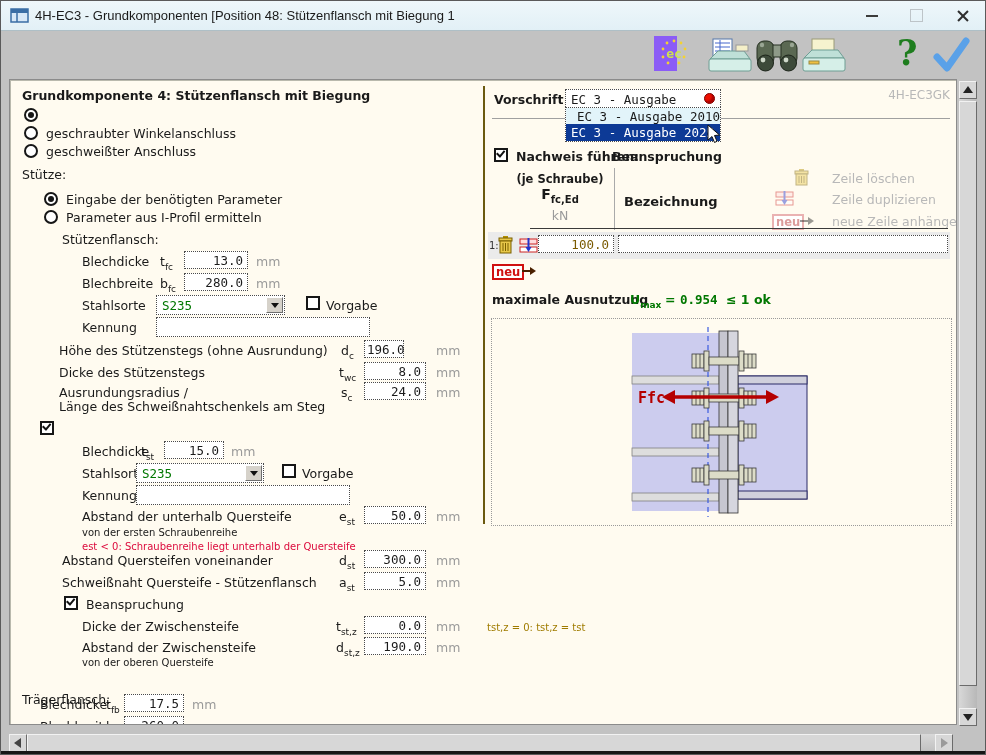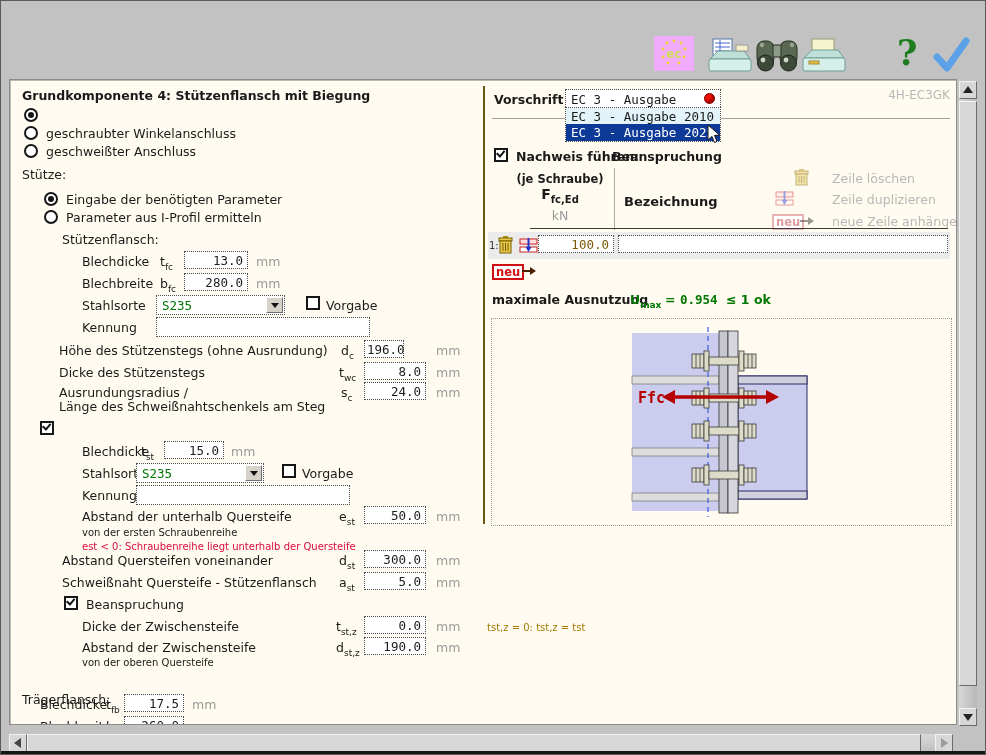--- a/index.html
+++ b/index.html
@@ -41,21 +41,21 @@
   .cb { position:absolute; width:14px; height:14px; background:#fff; border:2px solid #161616; box-sizing:border-box; }
   .cb.checked::before { content:""; position:absolute; left:0px; top:4px; width:5px; height:2px; background:#111; transform:rotate(45deg); }
   .cb.checked::after  { content:""; position:absolute; left:2px; top:3px; width:8px; height:2px; background:#111; transform:rotate(-50deg); }
   .radio { position:absolute; width:14px; height:14px; border:2px solid #161616; border-radius:50%; background:#fff; box-sizing:border-box; }
   .radio.on::after { content:""; position:absolute; left:2px; top:2px; width:6px; height:6px; border-radius:50%; background:#161616; }
   .vsep { position:absolute; width:2px; background:#6b5a10; }
   .hline { position:absolute; height:1px; background:#a0a0a0; }
   
   .ddlist { position:absolute; background:#fff; border:1px dotted #4a4a4a; box-sizing:border-box; z-index:4; }
   .ddopt { height:15px; font:12.5px "DejaVu Sans Mono",monospace; padding:1px 0 0 5px; }
-  .ddopt.norm { background:#e2f4fa; color:#1a1a1a; }
+  .ddopt.norm { background:#e2f4fa; color:#1a1a1a;text-align:right; }
   .ddopt.hi { background:#0d3a96; color:#fff; height:16px; }
   .redball { position:absolute; right:5px; top:3px; width:11px; height:11px; border-radius:50%;
              background:#ee1000; border:1px solid #7a0000; box-sizing:border-box;
              box-shadow:inset -2px -2px 2px #a80000; }
   
   .strip { position:absolute; background:#ebebeb; }
   .neu { position:absolute; border:2px solid #d01010; color:#d01010; background:#fff;
          font:bold 11.5px "DejaVu Sans",sans-serif; line-height:12px; padding:0 2px; }
   .neu.muted { border-color:#eab2b2; color:#dc9c9c; }
   .green { color:#007700; }
@@ -73,23 +73,43 @@
   .tri-right { width:0;height:0;border:5px solid transparent;border-left:7px solid #9a9a9a;margin-right:-6px; }
   .winbottom { position:absolute; left:0; bottom:0; width:100%; height:3px; background:#161616; }
   .dotted { border:1px dotted #9a9a9a; }
   .cursor { position:absolute; z-index:6; }
 </style>
 </head>
 <body>
 
 <div id="window">
 
+  <div class="titlebar">
+    <svg style="position:absolute;left:9px;top:7px" width="20" height="16">
+      <rect x="1" y="1" width="17" height="13" fill="#d7e8f7" stroke="#3a6ea5" stroke-width="1.5"></rect>
+      <rect x="1" y="1" width="17" height="4" fill="#3a6ea5"></rect>
+      <line x1="7" y1="5" x2="7" y2="14" stroke="#3a6ea5" stroke-width="1.5"></line>
+    </svg>
+    <span class="apptitle">4H-EC3 - Grundkomponenten [Position 48: Stützenflansch mit Biegung 1</span>
+    <div class="winbtn" style="left:851px">
+        <span class="minbar"></span>
+      </div>
+    <div class="winbtn" style="left:895px">
+        <span class="maxbox"></span>
+      </div>
+    <div class="winbtn" style="left:942px">
+        <span class="xwrap">
+          <span></span>
+          <span></span>
+        </span>
+      </div>
+  </div>
 
   <div class="toolbar">
-    <div class="tbtn" style="left:653px;top:5px;width:40px;height:35px;background:#f0abfc">
+    <div class="tbtn" style="left:653px;top:5px;width:23px;height:35px;background:#8b5cf6">
       <svg width="40" height="35">
         <g fill="#f4d231">
           <circle cx="20" cy="5" r="1.4"></circle>
             <circle cx="27" cy="7" r="1.4"></circle>
             <circle cx="31" cy="13" r="1.4"></circle>
           <circle cx="30" cy="21" r="1.4"></circle>
             <circle cx="25" cy="27" r="1.4"></circle>
             <circle cx="14" cy="27" r="1.4"></circle>
           <circle cx="9" cy="21" r="1.4"></circle>
             <circle cx="9" cy="13" r="1.4"></circle>

